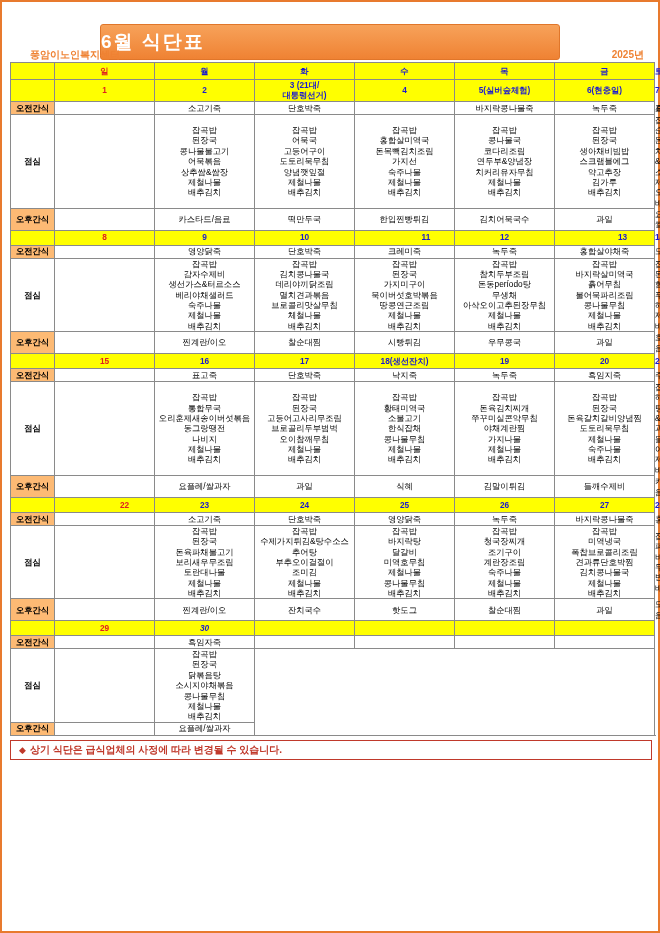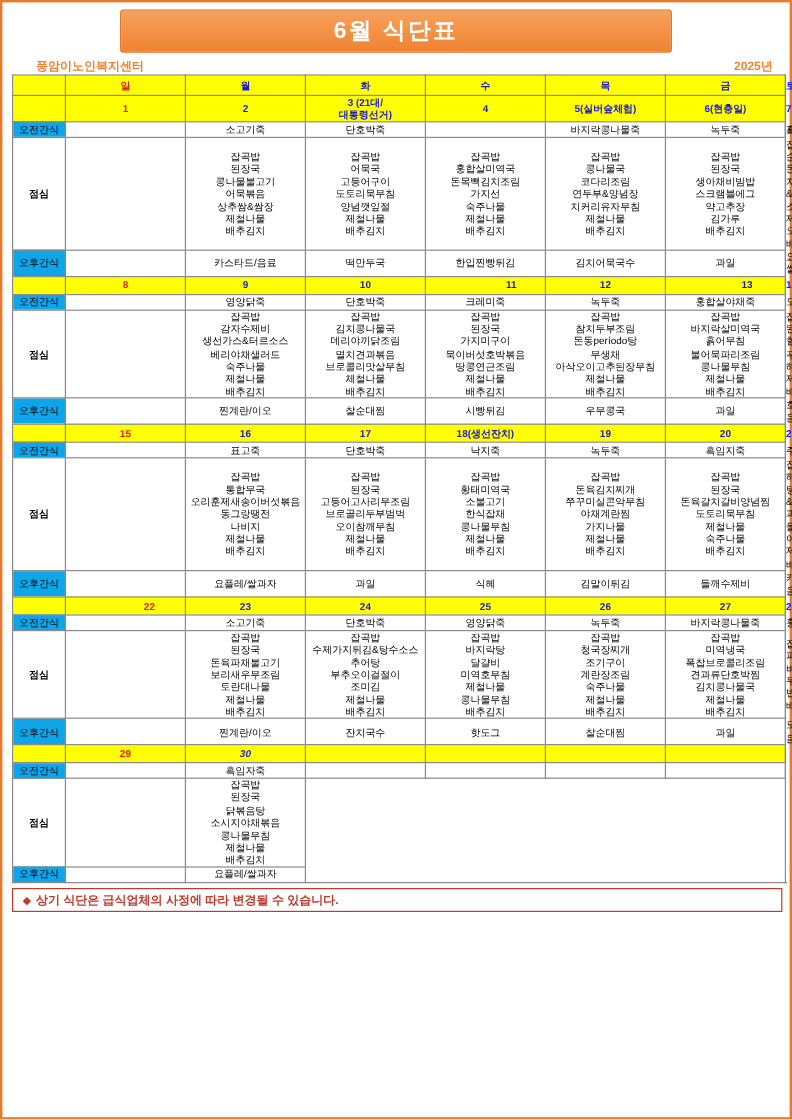--- a/index.html
+++ b/index.html
@@ -15,25 +15,25 @@
     width:660px;height:933px;
     box-sizing:border-box;
     padding:6px 8px 0 8px;
     border:2px solid #e87a2e;
   }
   .header{
     position:relative;
     height:52px;
   }
   .title-band{
-    position:absolute;left:90px;right:90px;top:0;height:34px;
+    position:absolute;left:90px;right:90px;top:16px;height:34px;
     background:linear-gradient(#f7a25a,#ef8233);
     border:1px solid #e0762a;
     border-radius:3px;
-    display:flex;align-items:center;justify-content:center;
+    display:flex;align-items:center;
   }
   .title-band .t{
     font-size:19px;font-weight:bold;color:#ffffff;letter-spacing:2px;
   }
   .org{
     position:absolute;left:20px;top:40px;
     font-size:10px;color:#ef8233;font-weight:bold;
   }
   .year{
     position:absolute;right:6px;top:40px;
@@ -70,22 +70,22 @@
     background:#ffff00;
     font-weight:bold;
     font-size:9.5px;
     color:#1a1ad0;
     height:14px;
   }
   .daterow td.sun{color:#e02020;}
   .daterow td.lbl{background:#ffff00;color:#1a1ad0;font-size:8px;}
   .lbl-cell{
     font-size:7.4px;
-    font-weight:normal;
-    background:#0ea5e9;
+    font-weight:bold;
+    background:#fdba74;
     height:12px;
   }
   .lunch-lbl{
     font-size:9.5px;
     font-weight:bold;
   }
   .snack td{height:12px;font-size:8.2px;}
   .meal td{font-size:8.2px;padding:2px 1px;}
   .meal .items{
     display:block;

